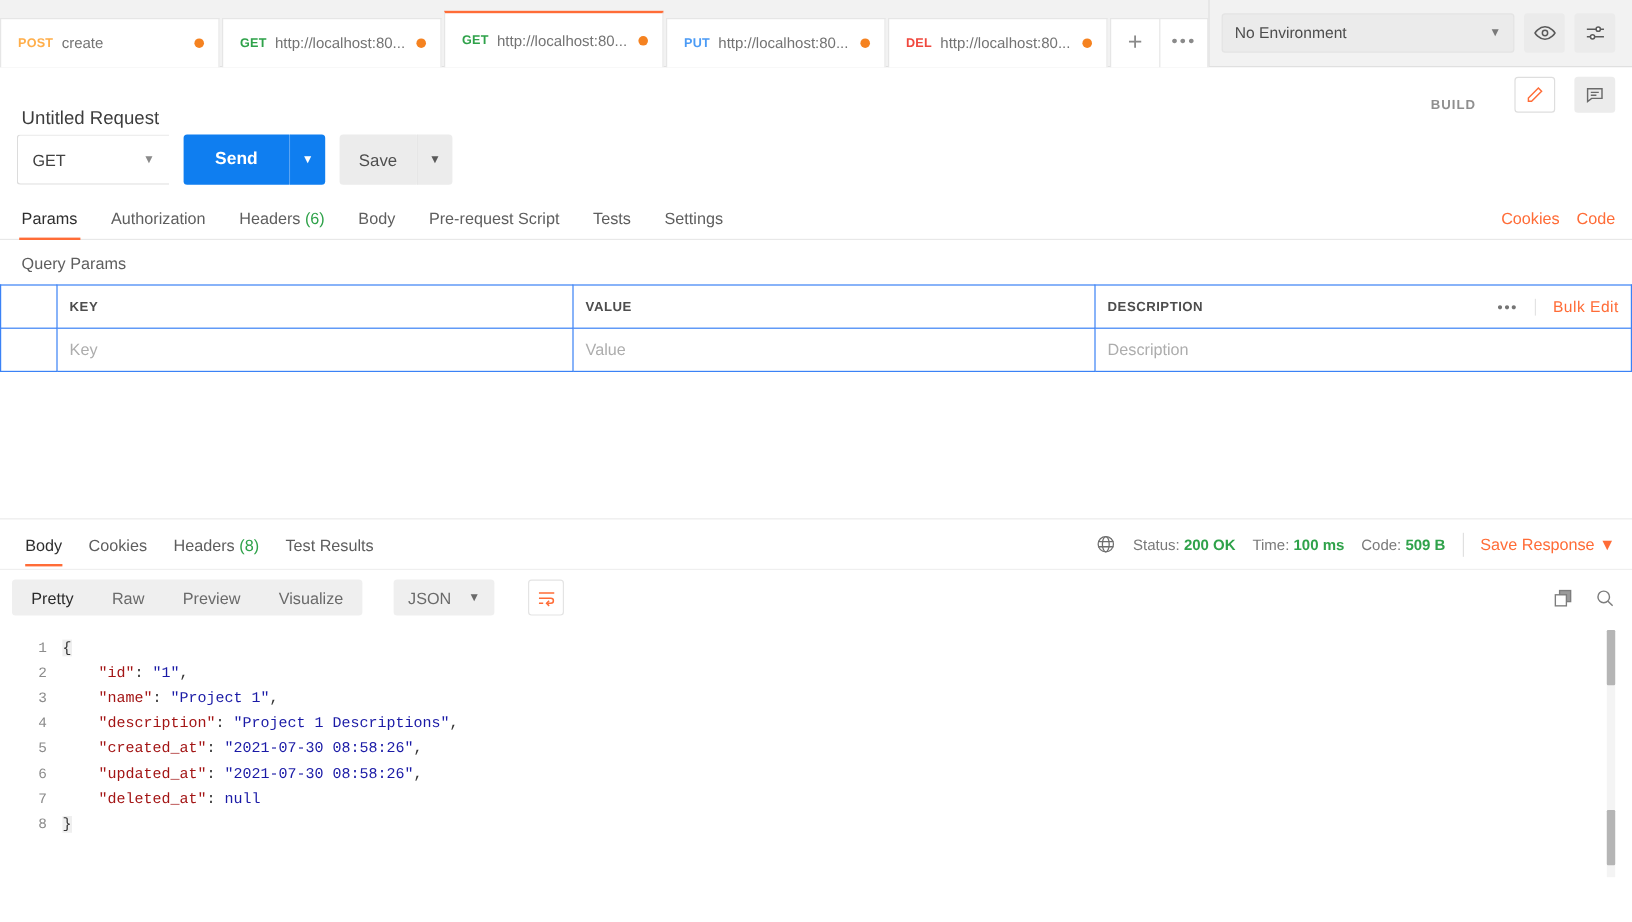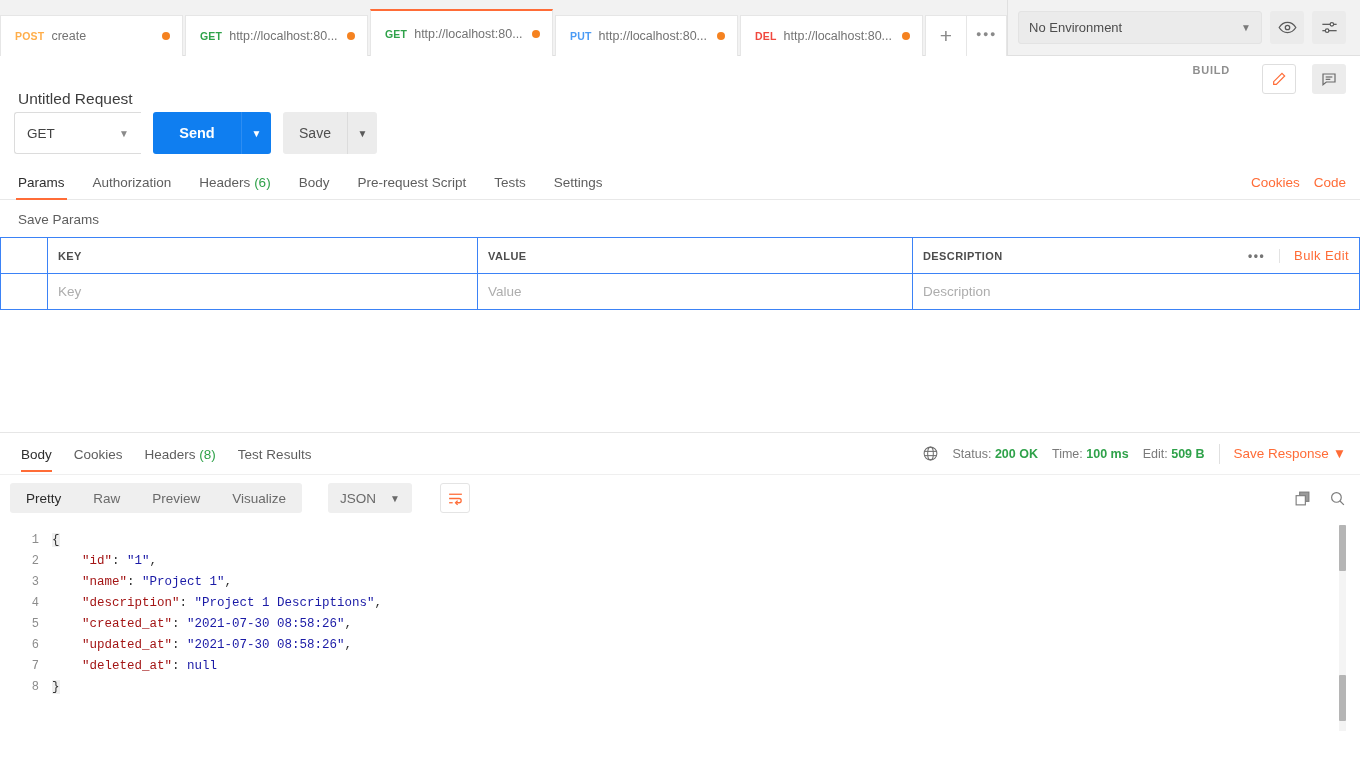--- a/index.html
+++ b/index.html
@@ -113,21 +113,21 @@
   }
 
   
   .titlerow {
     display: flex; align-items: center;
     height: 46px;
     padding: 0 14px 0 18px;
     background: #fff;
   }
   .reqtitle { font-size: 15.5px; color: #3d3d3d; margin-top: 40px; }
-  .titleright { margin-left: auto; display: flex; align-items: flex-start; gap: 16px; }
+  .titleright { margin-left: auto; display: flex; align-items: flex-end; gap: 16px; }
   .buildlabel {
     font-size: 11px; font-weight: bold; color: #8f8f8f;
     letter-spacing: .8px; margin-right: 16px;
   }
   .sqbtn {
     width: 34px; height: 30px;
     display: flex; align-items: center; justify-content: center;
     border-radius: 3px;
     cursor: pointer;
   }
@@ -455,21 +455,21 @@
     <div class="subtab"><span>Body</span></div>
     <div class="subtab"><span>Pre-request Script</span></div>
     <div class="subtab"><span>Tests</span></div>
     <div class="subtab"><span>Settings</span></div>
     <div class="subright">
     <span class="linkorange">Cookies</span>
     <span class="linkorange">Code</span>
   </div>
 </div>
 
-<div class="qp-label">Save Params</div>
+<div class="qp-label">Query Params</div>
 <table class="ptable">
   <thead>
     <tr>
       <th class="col-chk"></th>
       <th class="col-key">KEY</th>
       <th class="col-val">VALUE</th>
       <th>
         <div class="th-desc-inner">
           <span>DESCRIPTION</span>
           <span class="th-dots">•••</span>
@@ -497,21 +497,21 @@
     <div class="rtab"><span>Test Results</span></div>
     <div class="respmeta">
     <svg width="17" height="17" viewBox="0 0 24 24" fill="none" stroke="#6f6f6f" stroke-width="1.5">
       <circle cx="12" cy="12" r="9"></circle>
         <ellipse cx="12" cy="12" rx="4" ry="9"></ellipse>
       <line x1="3" y1="9" x2="21" y2="9"></line>
         <line x1="3" y1="15" x2="21" y2="15"></line>
     </svg>
     <span><span>Status:</span> <span class="val">200 OK</span></span>
     <span><span>Time:</span> <span class="val">100 ms</span></span>
-    <span><span>Edit:</span> <span class="val">509 B</span></span>
+    <span><span>Code:</span> <span class="val">509 B</span></span>
     <span class="divider-v"></span>
     <span class="saveresp"><span>Save Response</span> <span>▼</span></span>
   </div>
 </div>
 
 <div class="viewbar">
   <div class="pillgroup" id="view-modes">
       <div class="pill active">Pretty</div>
       <div class="pill">Raw</div>
       <div class="pill">Preview</div>

